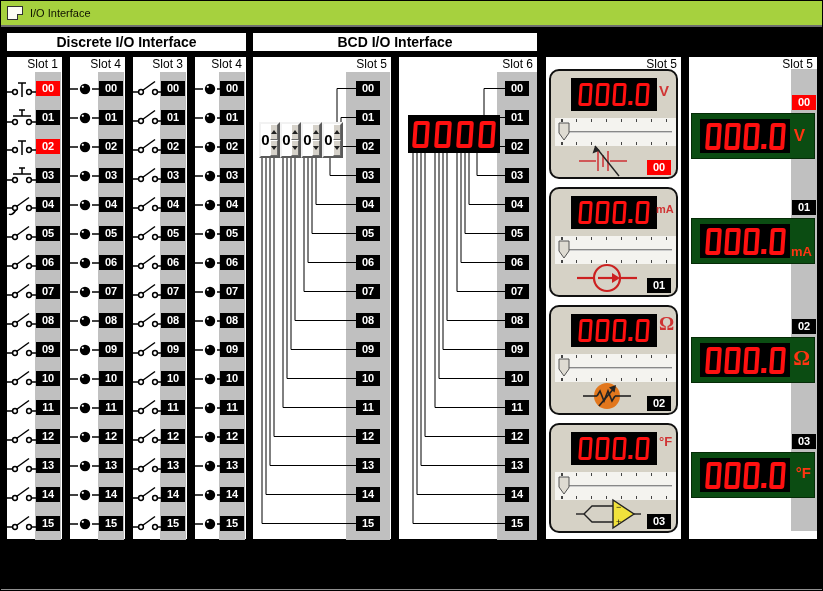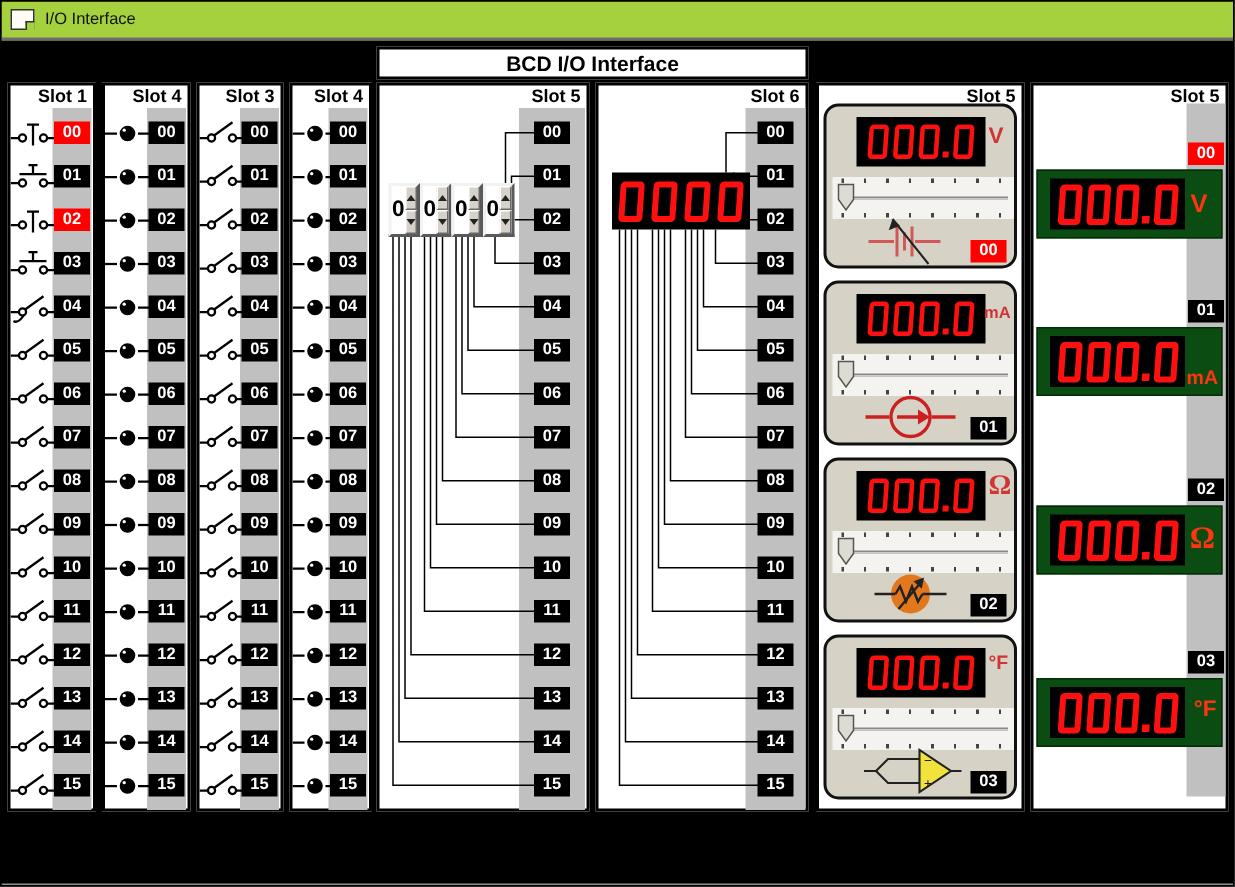--- a/index.html
+++ b/index.html
@@ -7,21 +7,21 @@
           font-family:"Liberation Sans",sans-serif;overflow:hidden;box-sizing:border-box;}
   .titlebar{position:absolute;left:0;top:0;width:100%;height:24px;background:#a6d13e;
             border-bottom:2px solid #6e6e6e;display:flex;align-items:center;box-sizing:content-box;}
   .ticon{width:14px;height:12px;background:#fcfcf4;border:1px solid #303030;position:relative;margin-left:6px;}
   .ticon:after{content:'';position:absolute;right:-1px;bottom:-1px;width:5px;height:5px;background:#a6d13e;
                border-left:1px solid #303030;border-top:1px solid #303030;}
   .ttext{margin-left:7px;font-size:11px;color:#101300;}
   .hdr{position:absolute;top:30px;height:22px;background:#fff;border:2px solid #000;box-sizing:border-box;
        display:flex;align-items:center;justify-content:center;font-weight:bold;font-size:14px;color:#000;}
   .slot{position:absolute;top:54px;height:486px;background:#fff;border:2px solid #000;box-sizing:border-box;}
-  .slot-title{position:absolute;top:0;right:4px;font-weight:bold;font-size:12px;color:#000;z-index:6;}
+  .slot-title{position:absolute;top:0;right:4px;font-weight:normal;font-size:12px;color:#000;z-index:6;}
   .strip{position:absolute;background:#c0c0c0;z-index:1;}
   .wires{position:absolute;left:0;top:0;z-index:2;pointer-events:none;}
   .pt-label{position:absolute;width:24px;height:15px;background:#000;color:#fff;font-weight:bold;
             font-size:11px;line-height:15px;text-align:center;z-index:3;}
   .pt-label.on{background:#ff0000;}
   .sym{position:absolute;width:30px;height:24px;z-index:2;}
   
   .digits{display:flex;align-items:center;transform:skewX(-4deg);}
   .sd{box-sizing:border-box;border:4px solid #ff1010;border-radius:3px;}
   .sdot{background:#ff1010;align-self:flex-end;}
@@ -75,20 +75,21 @@
 </style>
 </head>
 <body>
 
 <div class="window">
   <div class="titlebar">
     <div class="ticon"></div>
     <div class="ttext">I/O Interface</div>
   </div>
 
+  <div class="hdr" style="left:4px;width:243px;">Discrete I/O Interface</div>
   <div class="hdr" style="left:250px;width:288px;">BCD I/O Interface</div>
 
   <div class="slot" id="slot1" style="left:4px;width:59px;">
     <div class="slot-title">Slot 1</div>
       <div class="strip" style="left: 28px; top: 15px; width: 26px; height: 468px;"></div>
       <div class="sym" style="left: 0px; top: 19.5px;"><svg width="30" height="24" viewBox="0 0 30 24">
           <g stroke="#000" stroke-width="1.5" fill="none">
             <line x1="0" y1="15" x2="5.5" y2="15"></line>
             <circle cx="8" cy="15" r="2.4"></circle>
             <circle cx="22" cy="15" r="2.4"></circle>

